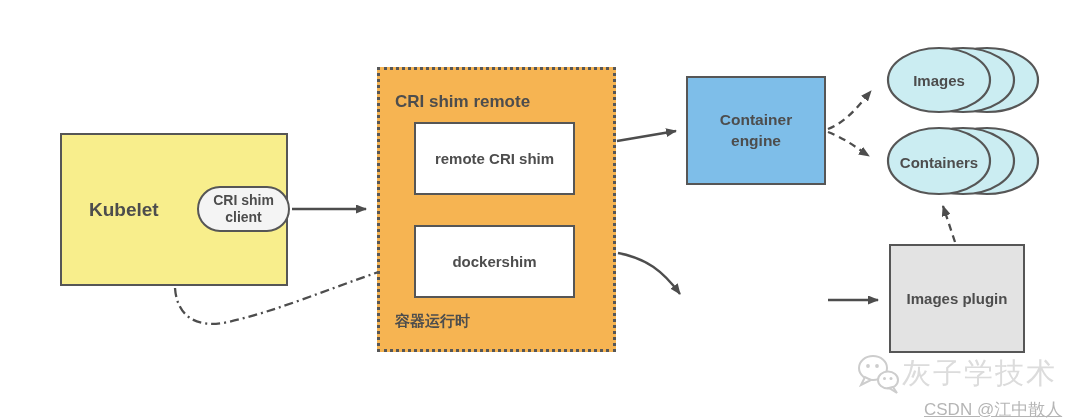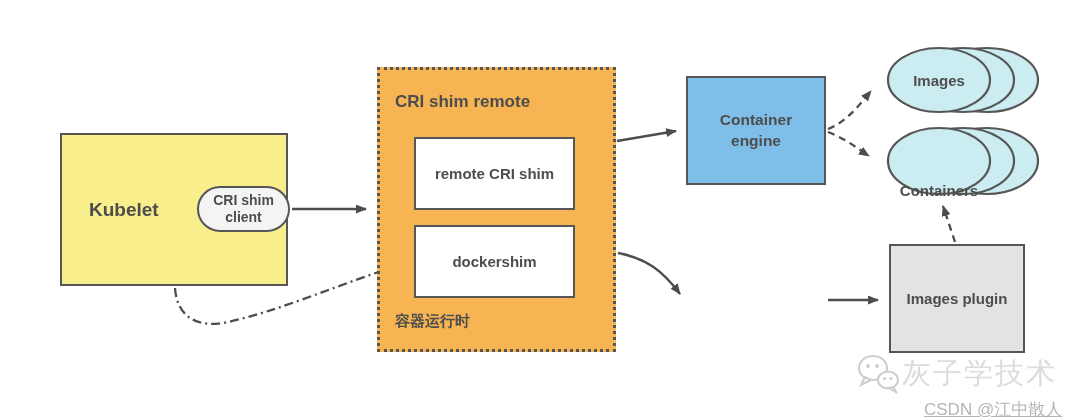--- a/index.html
+++ b/index.html
@@ -34,33 +34,33 @@
            padding-left:27px;font-size:19px;}
   .capsule{left:197px;top:186px;width:93px;height:46px;background:var(--capsule);
            border:2.5px solid var(--border);border-radius:23px;
            flex-direction:column;font-size:14px;line-height:1.2;z-index:3;}
   .server{left:377px;top:67px;width:239px;height:285px;background:var(--orange);
           border:3px dotted var(--border);display:block;}
   .server-title{position:absolute;left:15px;top:22px;font-size:17px;font-weight:bold;color:var(--text);}
   .inner{position:absolute;left:34px;width:161px;height:73px;background:#ffffff;
          border:2.5px solid var(--border);display:flex;align-items:center;
          justify-content:center;font-size:15px;font-weight:bold;color:var(--text);}
-  .inner.remote{top:67px;text-align:center;}
+  .inner.remote{top:52px;text-align:center;}
   .inner.docker{top:155px;}
   .server-footer{position:absolute;left:15px;bottom:18px;font-size:15px;font-weight:bold;color:var(--text);}
   .engine{left:686px;top:76px;width:140px;height:109px;background:var(--blue);
           border:2.5px solid var(--border);font-size:15.5px;line-height:1.3;flex-direction:column;}
   .cni{left:686px;top:243px;width:139px;height:110px;background:var(--orange);
        border:2.5px solid var(--border);font-size:17px;}
   .plugin{left:889px;top:244px;width:136px;height:109px;background:var(--gray);
           border:2.5px solid var(--border);font-size:15px;}
   .stack-label{position:absolute;width:102px;display:flex;align-items:center;justify-content:center;
                color:var(--text);font-weight:bold;font-size:15px;z-index:2;}
   .images-label{left:888px;top:48px;height:64px;}
-  .containers-label{left:888px;top:128px;height:68px;margin-top:28px;}
+  .containers-label{left:888px;top:128px;height:68px;}
 
   .watermark{position:absolute;left:852px;top:348px;width:228px;height:70px;}
   .wm-icon{position:absolute;left:4px;top:5px;}
   .wm-brand{position:absolute;left:50px;top:6px;font-size:29px;color:var(--wm-light);
             letter-spacing:2px;text-shadow:1px 1px 0 #ffffff;white-space:nowrap;}
   .wm-credit{position:absolute;left:72px;top:50px;font-size:17px;color:var(--wm-gray);white-space:nowrap;text-decoration:underline;}
 </style>
 </head>
 <body>
 

